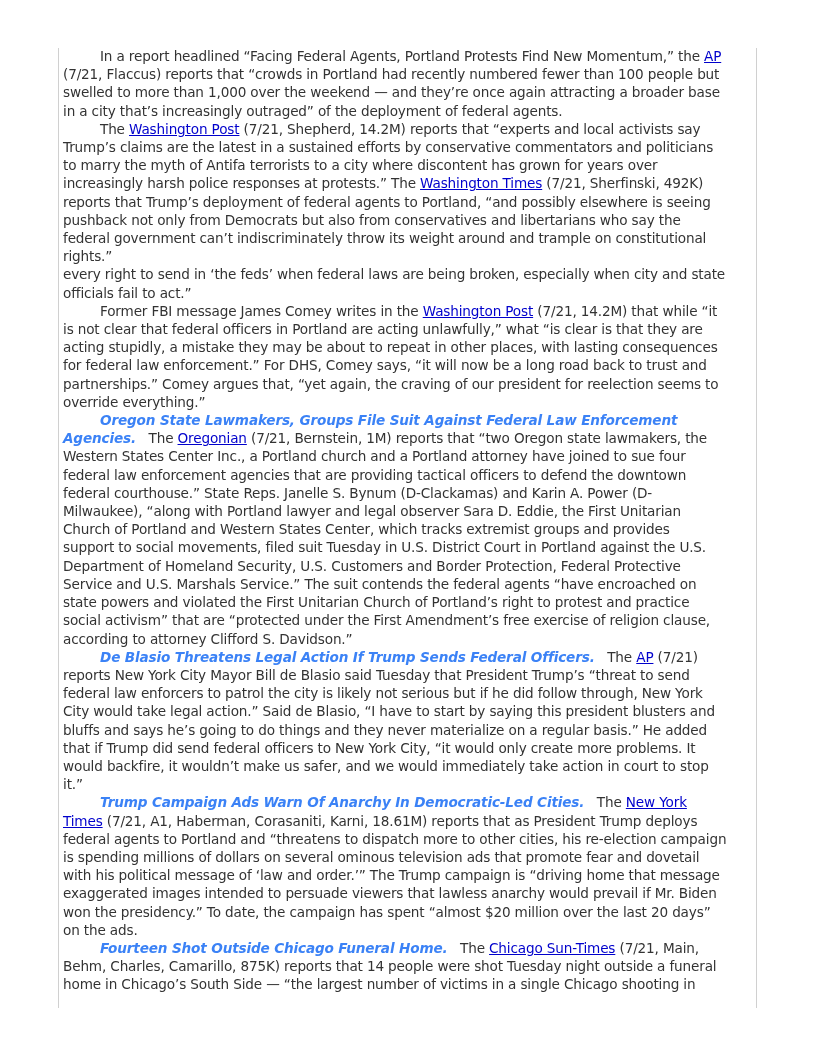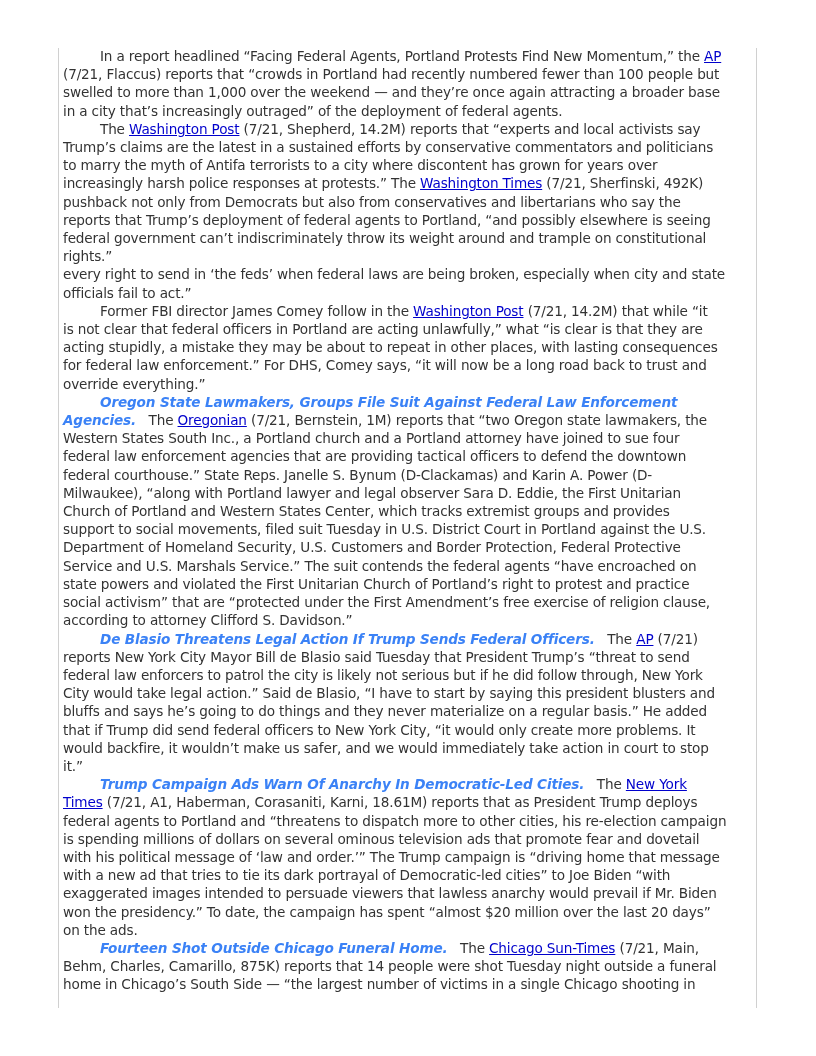--- a/index.html
+++ b/index.html
@@ -41,40 +41,41 @@
       <span class="line indent"><span style="white-space: pre;">In a report headlined “Facing Federal Agents, Portland Protests Find New Momentum,” the </span><a class="link" href="#" style="white-space: pre;">AP</a></span>
       <span class="line"><span style="white-space: pre;">(7/21, Flaccus) reports that “crowds in Portland had recently numbered fewer than 100 people but</span></span>
       <span class="line"><span style="white-space: pre;">swelled to more than 1,000 over the weekend — and they’re once again attracting a broader base</span></span>
       <span class="line"><span style="white-space: pre;">in a city that’s increasingly outraged” of the deployment of federal agents.</span></span>
     </div>
     <div class="para">
       <span class="line indent"><span style="white-space: pre;">The </span><a class="link" href="#" style="white-space: pre;">Washington Post</a><span style="white-space: pre;"> (7/21, Shepherd, 14.2M) reports that “experts and local activists say</span></span>
       <span class="line"><span style="white-space: pre;">Trump’s claims are the latest in a sustained efforts by conservative commentators and politicians</span></span>
       <span class="line"><span style="white-space: pre;">to marry the myth of Antifa terrorists to a city where discontent has grown for years over</span></span>
       <span class="line"><span style="white-space: pre;">increasingly harsh police responses at protests.” The </span><a class="link" href="#" style="white-space: pre;">Washington Times</a><span style="white-space: pre;"> (7/21, Sherfinski, 492K)</span></span>
+      <span class="line"><span style="white-space: pre;">reports that Trump’s deployment of federal agents to Portland, “and possibly elsewhere is seeing</span></span>
       <span class="line"><span style="white-space: pre;">pushback not only from Democrats but also from conservatives and libertarians who say the</span></span>
-      <span class="line"><span style="white-space: pre;">reports that Trump’s deployment of federal agents to Portland, “and possibly elsewhere is seeing</span></span>
       <span class="line"><span style="white-space: pre; margin-top: 48px;">federal government can’t indiscriminately throw its weight around and trample on constitutional</span></span>
       <span class="line"><span style="white-space: pre;">rights.”</span></span>
     </div>
     <div class="para">
       <span class="line"><span style="white-space: pre;">every right to send in ‘the feds’ when federal laws are being broken, especially when city and state</span></span>
       <span class="line"><span style="white-space: pre;">officials fail to act.”</span></span>
     </div>
     <div class="para">
-      <span class="line indent"><span style="white-space: pre;">Former FBI director James Comey follow in the </span><a class="link" href="#" style="white-space: pre;">Washington Post</a><span style="white-space: pre;"> (7/21, 14.2M) that while “it</span></span>
+      <span class="line indent"><span style="white-space: pre;">Former FBI message James Comey writes in the </span><a class="link" href="#" style="white-space: pre;">Washington Post</a><span style="white-space: pre;"> (7/21, 14.2M) that while “it</span></span>
       <span class="line"><span style="white-space: pre;">is not clear that federal officers in Portland are acting unlawfully,” what “is clear is that they are</span></span>
       <span class="line"><span style="white-space: pre;">acting stupidly, a mistake they may be about to repeat in other places, with lasting consequences</span></span>
       <span class="line"><span style="white-space: pre;">for federal law enforcement.” For DHS, Comey says, “it will now be a long road back to trust and</span></span>
+      <span class="line"><span style="white-space: pre;">partnerships.” Comey argues that, “yet again, the craving of our president for reelection seems to</span></span>
       <span class="line"><span style="white-space: pre;">override everything.”</span></span>
     </div>
     <div class="para">
       <span class="line indent"><span class="headline" style="white-space: pre;">Oregon State Lawmakers, Groups File Suit Against Federal Law Enforcement</span></span>
       <span class="line"><span class="headline" style="white-space: pre;">Agencies.</span><span style="white-space: pre;">   The </span><a class="link" href="#" style="white-space: pre;">Oregonian</a><span style="white-space: pre;"> (7/21, Bernstein, 1M) reports that “two Oregon state lawmakers, the</span></span>
-      <span class="line"><span style="white-space: pre;">Western States South Inc., a Portland church and a Portland attorney have joined to sue four</span></span>
+      <span class="line"><span style="white-space: pre;">Western States Center Inc., a Portland church and a Portland attorney have joined to sue four</span></span>
       <span class="line"><span style="white-space: pre;">federal law enforcement agencies that are providing tactical officers to defend the downtown</span></span>
       <span class="line"><span style="white-space: pre;">federal courthouse.” State Reps. Janelle S. Bynum (D-Clackamas) and Karin A. Power (D-</span></span>
       <span class="line"><span style="white-space: pre;">Milwaukee), “along with Portland lawyer and legal observer Sara D. Eddie, the First Unitarian</span></span>
       <span class="line"><span style="white-space: pre;">Church of Portland and Western States Center, which tracks extremist groups and provides</span></span>
       <span class="line"><span style="white-space: pre;">support to social movements, filed suit Tuesday in U.S. District Court in Portland against the U.S.</span></span>
       <span class="line"><span style="white-space: pre;">Department of Homeland Security, U.S. Customers and Border Protection, Federal Protective</span></span>
       <span class="line"><span style="white-space: pre;">Service and U.S. Marshals Service.” The suit contends the federal agents “have encroached on</span></span>
       <span class="line"><span style="white-space: pre;">state powers and violated the First Unitarian Church of Portland’s right to protest and practice</span></span>
       <span class="line"><span style="white-space: pre;">social activism” that are “protected under the First Amendment’s free exercise of religion clause,</span></span>
       <span class="line"><span style="white-space: pre;">according to attorney Clifford S. Davidson.”</span></span>
@@ -88,21 +89,20 @@
       <span class="line"><span style="white-space: pre; text-align: center;">that if Trump did send federal officers to New York City, “it would only create more problems. It</span></span>
       <span class="line"><span style="white-space: pre;">would backfire, it wouldn’t make us safer, and we would immediately take action in court to stop</span></span>
       <span class="line"><span style="white-space: pre;">it.”</span></span>
     </div>
     <div class="para">
       <span class="line indent"><span class="headline" style="white-space: pre;">Trump Campaign Ads Warn Of Anarchy In Democratic-Led Cities.</span><span style="white-space: pre;">   The </span><a class="link" href="#" style="white-space: pre;">New York</a></span>
       <span class="line"><a class="link" href="#" style="white-space: pre;">Times</a><span style="white-space: pre;"> (7/21, A1, Haberman, Corasaniti, Karni, 18.61M) reports that as President Trump deploys</span></span>
       <span class="line"><span style="white-space: pre;">federal agents to Portland and “threatens to dispatch more to other cities, his re-election campaign</span></span>
       <span class="line"><span style="white-space: pre;">is spending millions of dollars on several ominous television ads that promote fear and dovetail</span></span>
       <span class="line"><span style="white-space: pre;">with his political message of ‘law and order.’” The Trump campaign is “driving home that message</span></span>
-      <span class="line"><span style="white-space: pre;">with a new ad that tries to tie its dark portrayal of Democratic-led cities” to Joe Biden “with</span></span>
       <span class="line"><span style="white-space: pre;">exaggerated images intended to persuade viewers that lawless anarchy would prevail if Mr. Biden</span></span>
       <span class="line"><span style="white-space: pre;">won the presidency.” To date, the campaign has spent “almost $20 million over the last 20 days”</span></span>
       <span class="line"><span style="white-space: pre;">on the ads.</span></span>
     </div>
     <div class="para">
       <span class="line indent"><span class="headline" style="white-space: pre;">Fourteen Shot Outside Chicago Funeral Home.</span><span style="white-space: pre;">   The </span><a class="link" href="#" style="white-space: pre;">Chicago Sun-Times</a><span style="white-space: pre;"> (7/21, Main,</span></span>
       <span class="line"><span style="white-space: pre;">Behm, Charles, Camarillo, 875K) reports that 14 people were shot Tuesday night outside a funeral</span></span>
       <span class="line"><span style="white-space: pre;">home in Chicago’s South Side — “the largest number of victims in a single Chicago shooting in</span></span>
     </div>
   </div>

